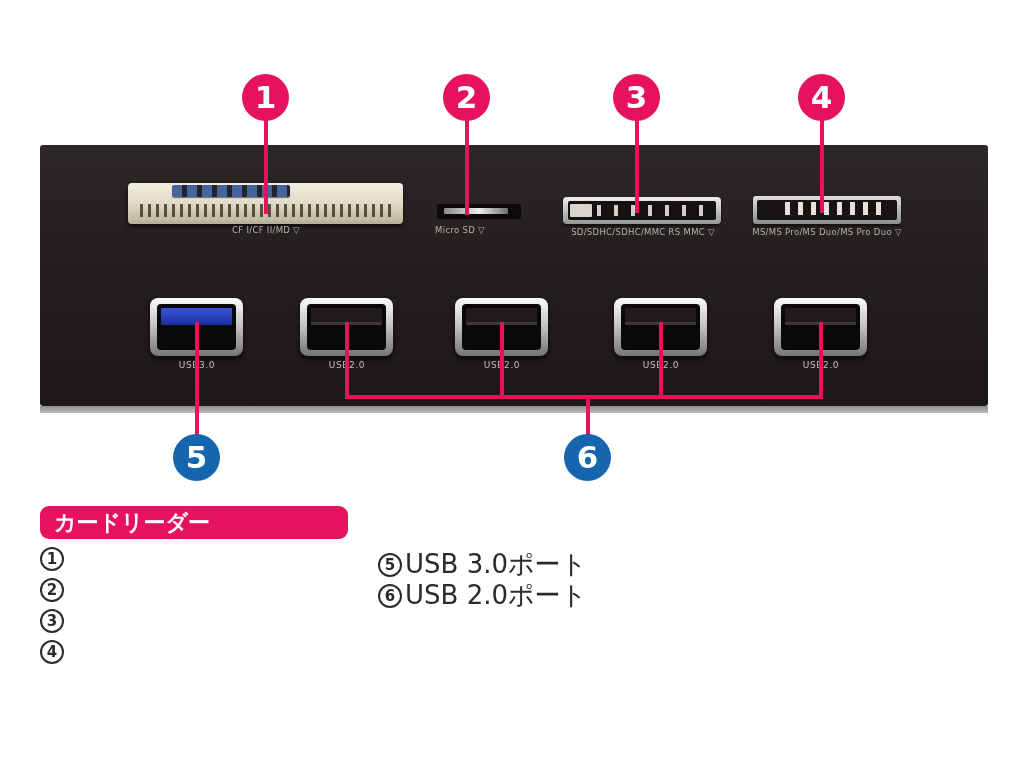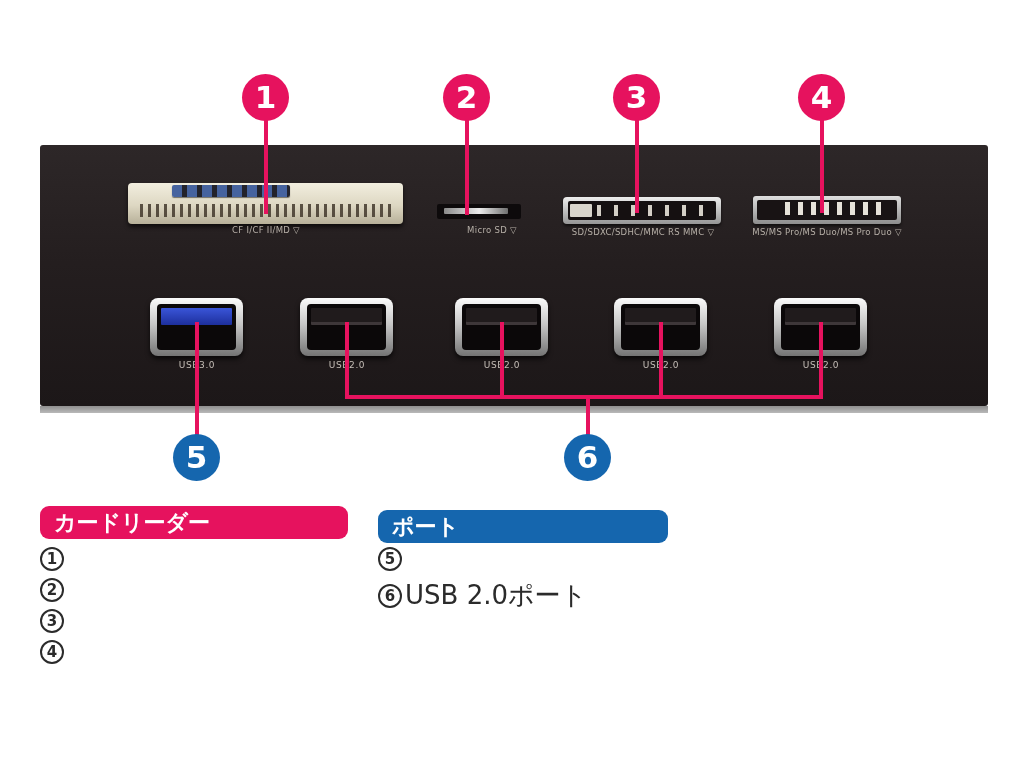--- a/index.html
+++ b/index.html
@@ -110,22 +110,22 @@
       <div class="sd-left"></div>
       <div class="sd-pins"></div>
     </div>
 
     <div class="slot-ms">
       <div class="msl-cavity"></div>
       <div class="msl-pins"></div>
     </div>
 
     <div class="slot-label" style="left:226px;top:80px;">CF I/CF II/MD ▽</div>
-    <div class="slot-label" style="left:452px;top:80px;">Micro SD ▽</div>
-    <div class="slot-label" style="left:603px;top:82px;">SD/SDXC/SDHC/MMC RS MMC ▽</div>
+    <div class="slot-label" style="left:420px;top:80px;">Micro SD ▽</div>
+    <div class="slot-label" style="left:603px;top:82px;">SD/SDHC/SDHC/MMC RS MMC ▽</div>
     <div class="slot-label" style="left:787px;top:82px;">MS/MS Pro/MS Duo/MS Pro Duo ▽</div>
 
     <div class="usb-port" style="left:110px;">
       <div class="usb-cavity"></div>
       <div class="usb-tongue tongue-usb3"></div>
     </div>
     <div class="usb-port" style="left:260px;">
       <div class="usb-cavity"></div>
       <div class="usb-tongue tongue-usb2"></div>
     </div>
@@ -168,22 +168,22 @@
   <div class="legend-item" style="left:40px;top:578px;">
     <span class="circ-num">2</span>
   </div>
   <div class="legend-item" style="left:40px;top:609px;">
     <span class="circ-num">3</span>
   </div>
   <div class="legend-item" style="left:40px;top:640px;">
     <span class="circ-num">4</span>
   </div>
 
-  <div class="legend-pill pill-blue" style="left:378px;top:510px;width:290px;">ポート</div>
   <div class="legend-item" style="left:378px;top:547px;">
     <span class="circ-num">5</span>
+    <span>USB 3.0ポート</span>
   </div>
   <div class="legend-item" style="left:378px;top:578px;">
     <span class="circ-num">6</span>
     <span>USB 2.0ポート</span>
   </div>
 
 </div>
 
 </body></html>

